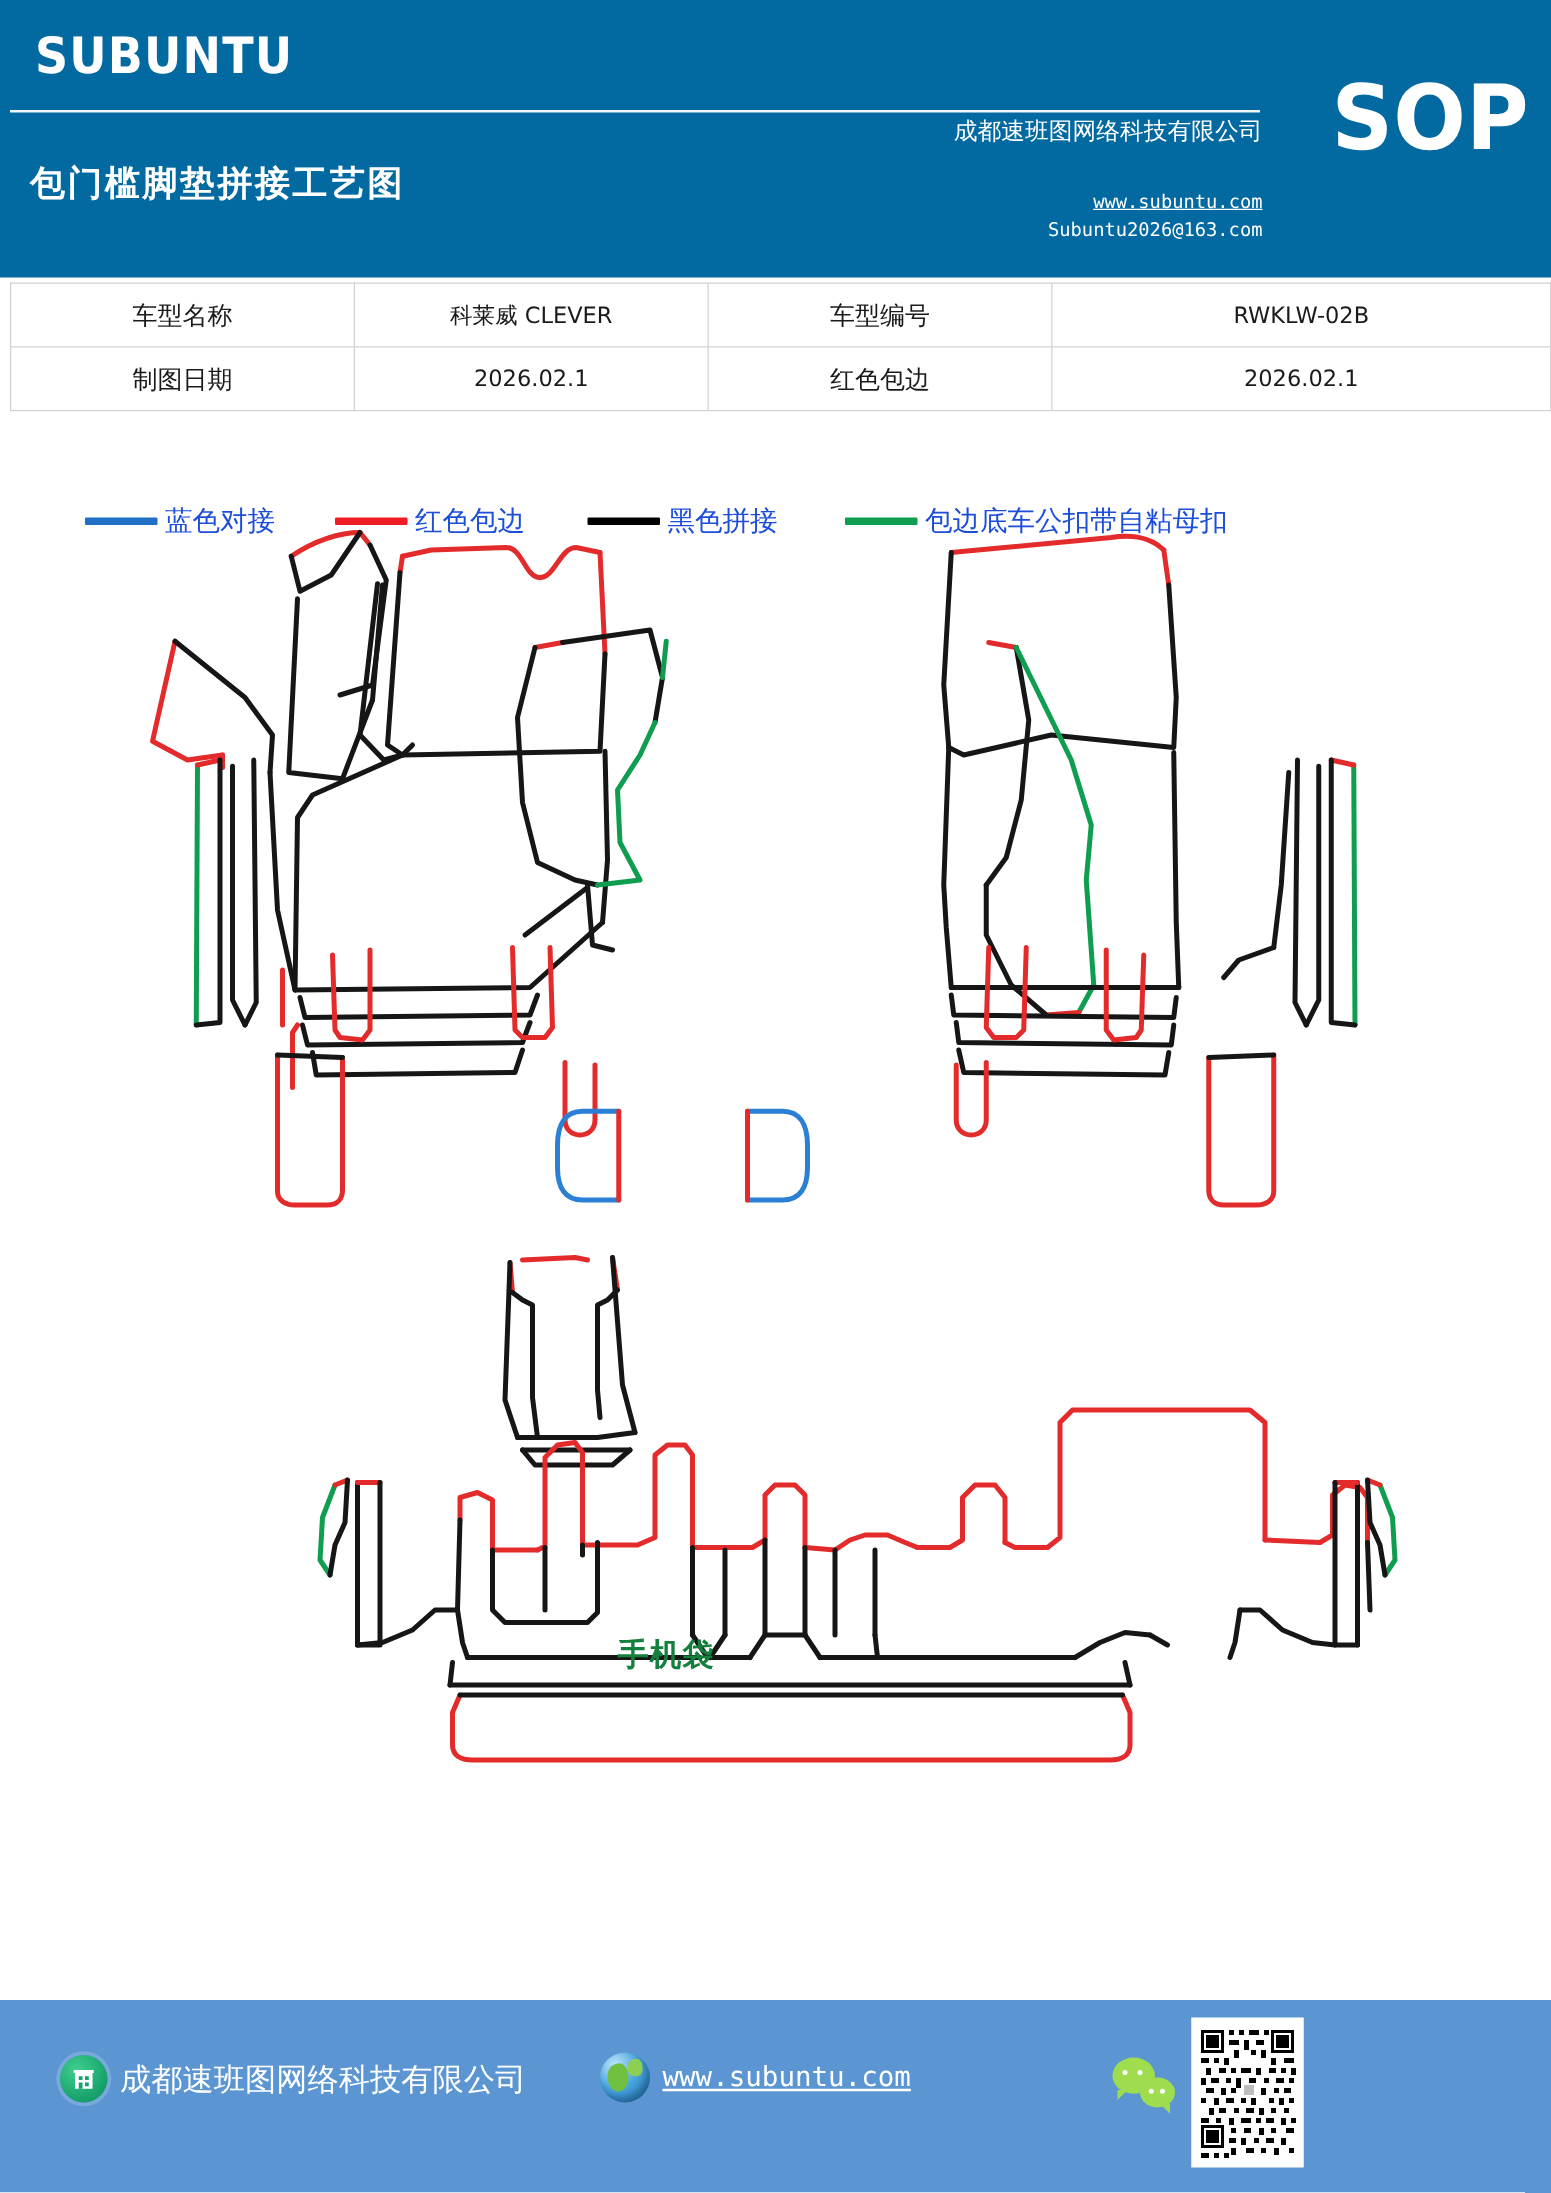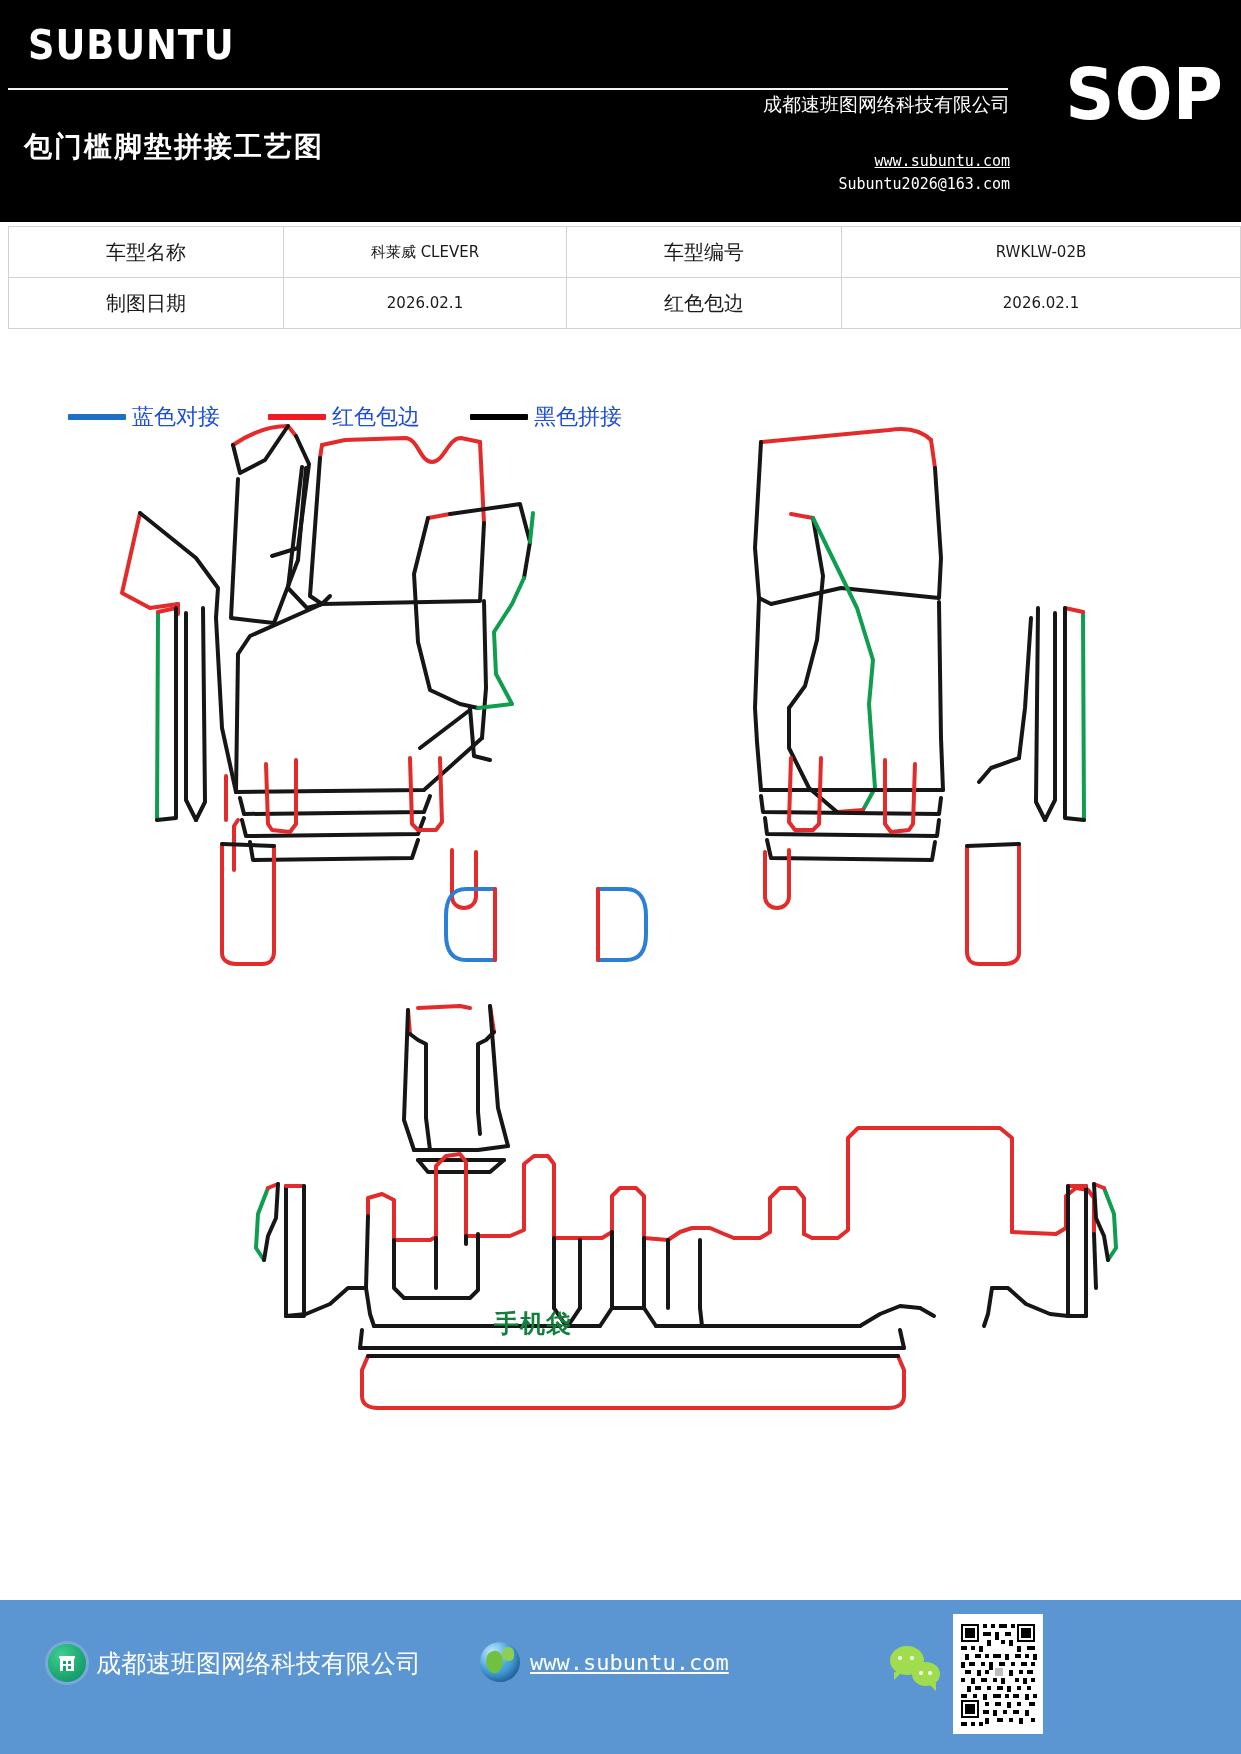--- a/index.html
+++ b/index.html
@@ -4,21 +4,21 @@
 <style>
   html,body{margin:0;padding:0;background:#fff;}
   body{
     width:1241px;height:1754px;
     font-family:"Liberation Serif","DejaVu Serif",serif;
     position:relative;overflow:hidden;
   }
   
   .header{
     position:absolute;left:0;top:0;width:1241px;height:222px;
-    background:#000000;
+    background:#0369a1;
   }
   .brand{
     position:absolute;left:28px;top:22px;
     font-family:"DejaVu Sans","Liberation Sans",sans-serif;
     font-weight:bold;font-size:40px;letter-spacing:1px;
     color:#ffffff;
     transform:scaleX(.92);transform-origin:left center;
   }
   .hdr-rule{
     position:absolute;left:8px;top:88px;width:1000px;height:2px;
@@ -55,21 +55,21 @@
     table-layout:fixed;
   }
   .info-table td{
     border:1px solid #d2d2d2;
     height:48px;text-align:center;vertical-align:middle;
     font-size:20px;color:#1a1a1a;
     font-family:Liberation Sans, sans-serif;
   }
   .info-table td.val{
     font-family:"DejaVu Sans","Liberation Sans",sans-serif;
-    font-size:15px;
+    font-size:18px;
   }
   .c1{width:272px;} .c2{width:280px;} .c3{width:272px;} .c4{width:396px;}
 
   
   .legend{
     position:absolute;left:0;top:402px;width:1241px;height:40px;
   }
   .legend-item{
     position:absolute;display:flex;align-items:center;gap:6px;
   }
@@ -190,20 +190,24 @@
     <span class="swatch" style="background:#1f6fc4"></span>
     <span class="legend-label">蓝色对接</span>
   </div>
   <div class="legend-item lg1">
     <span class="swatch" style="background:#ee1c24"></span>
     <span class="legend-label">红色包边</span>
   </div>
   <div class="legend-item lg2">
     <span class="swatch" style="background:#000"></span>
     <span class="legend-label">黑色拼接</span>
+  </div>
+  <div class="legend-item lg3">
+    <span class="swatch" style="background:#0f9d4f"></span>
+    <span class="legend-label">包边底车公扣带自粘母扣</span>
   </div>
 </div>
 
 <div class="drawing">
 <svg viewBox="0 0 1241 1010" xmlns="http://www.w3.org/2000/svg" fill="none" stroke-width="4" stroke-linejoin="round" stroke-linecap="round">
 
   <g>
 
     <path d="M233 37 C252 24 272 18 288 18 L296 28" stroke="#e32b2b"></path>
     <path d="M233 37 L240 65 L265 52 L288 18" stroke="#161616"></path>

